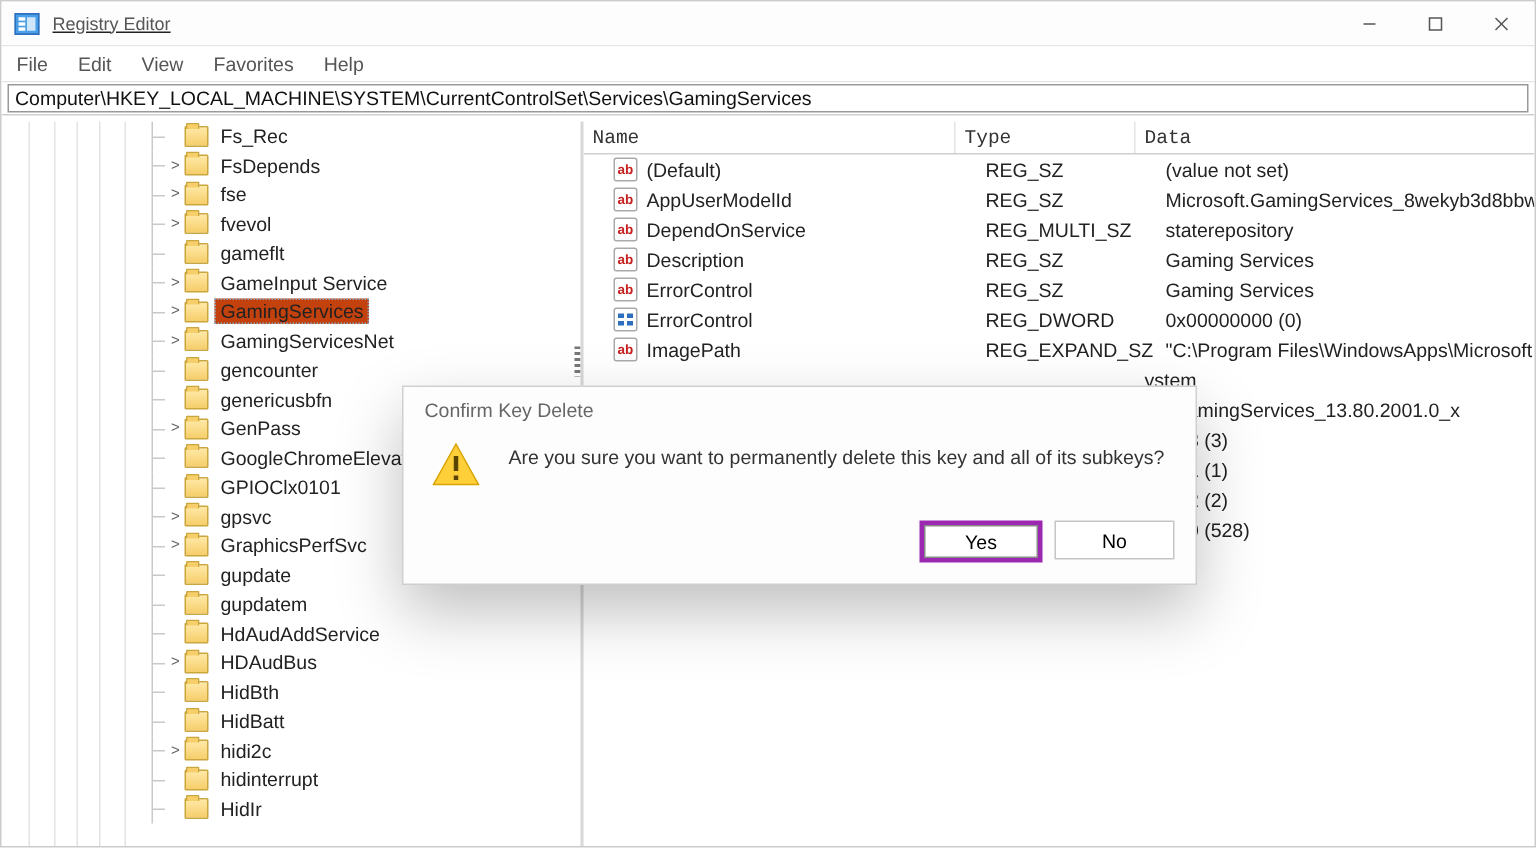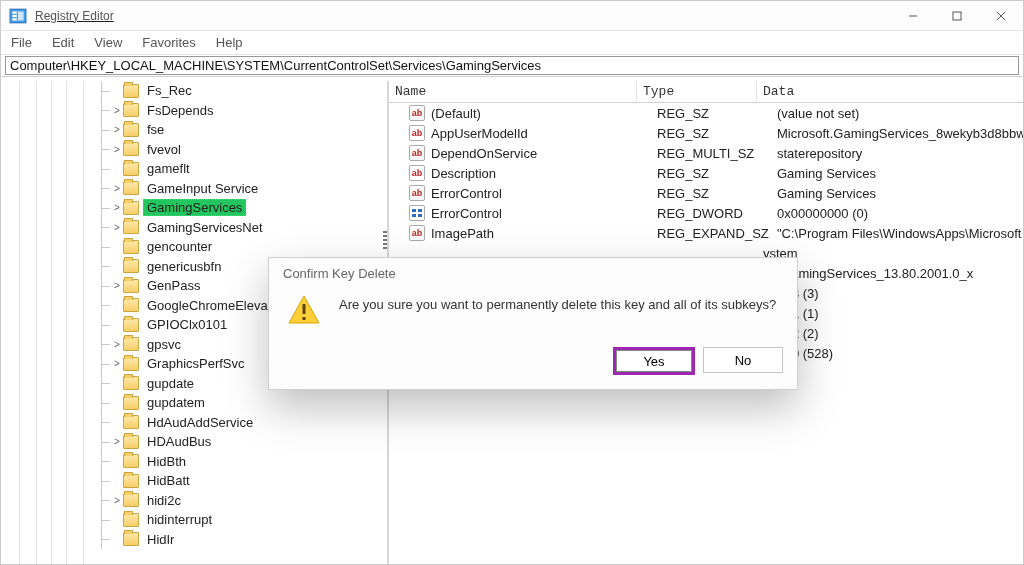--- a/index.html
+++ b/index.html
@@ -32,21 +32,21 @@
   .tree-ruler { position: absolute; left: 0; top: 0; bottom: 0; width: 100px; pointer-events: none; }
   .tree-ruler span { position: absolute; top: 0; bottom: 0; border-left: 1px solid #e3e3e3; }
   .tree { list-style: none; margin: 0; padding: 0; padding-left: 100px; }
   .tree li { display: flex; align-items: center; height: 19.5px; padding: 0; white-space: nowrap; }
   .tree li .conn { width: 10px; height: 100%; border-left: 1px solid #c9c9c9; position: relative; }
   .tree li .conn::after { content: ""; position: absolute; top: 50%; left: 0; width: 8px; border-top: 1px solid #c9c9c9; }
   .tree li .chev { width: 12px; text-align: center; color: #666; font-size: 10px; }
   .tree li .folder-icon { width: 16px; height: 14px; margin-right: 4px; background: linear-gradient(#ffe9a8, #f6ce6a); border: 1px solid #caa63e; border-radius: 1px; position: relative; }
   .tree li .folder-icon::before { content: ""; position: absolute; top: -3px; left: 0; width: 7px; height: 3px; background: #f6ce6a; border: 1px solid #caa63e; border-bottom: none; border-radius: 1px 1px 0 0; }
   .tree li .label { padding: 0 4px; }
-  .tree li.selected .label { background: #22c55e; border: 1px dotted #8ca7c2; padding: 0 3px; }
+  .tree li.selected .label { background: #c2410c; border: 1px dotted #8ca7c2; padding: 0 3px; }
 
   
   .listhdr { display: flex; height: 22px; border-bottom: 1px solid #d0d0d0; background: #fff; font-family: Liberation Mono, monospace; }
   .listhdr .col { padding-left: 6px; line-height: 22px; color: #333; }
   .col-name { width: 248px; border-right: 1px solid #e3e3e3; }
   .col-type { width: 120px; border-right: 1px solid #e3e3e3; }
   .col-data { flex: 1; }
   .rows { }
   .row { display: flex; height: 20px; align-items: center; }
   .row .cell { padding-left: 6px; overflow: hidden; white-space: nowrap; text-overflow: clip; }

